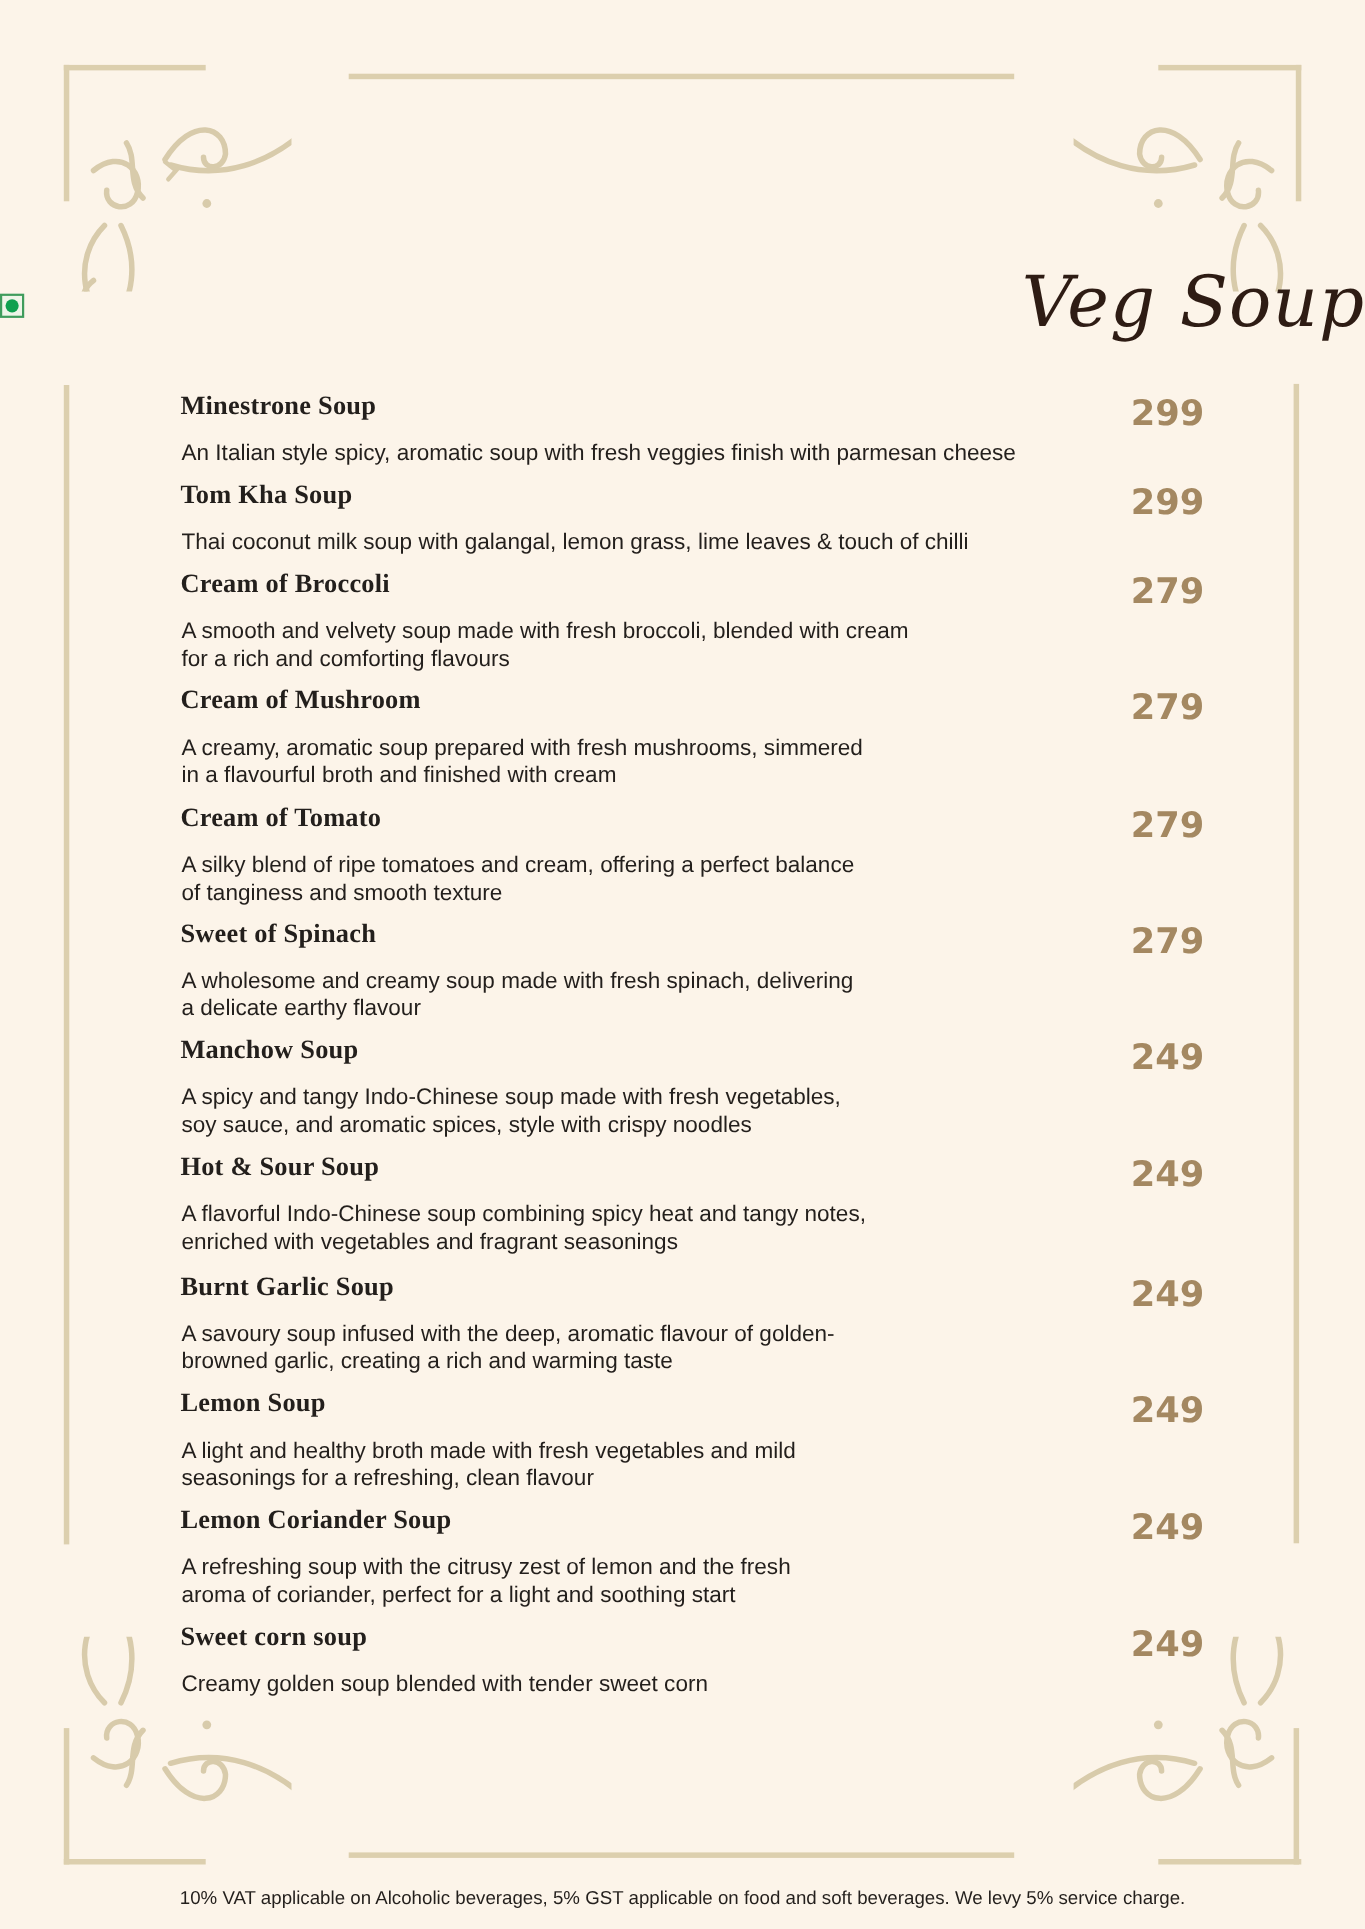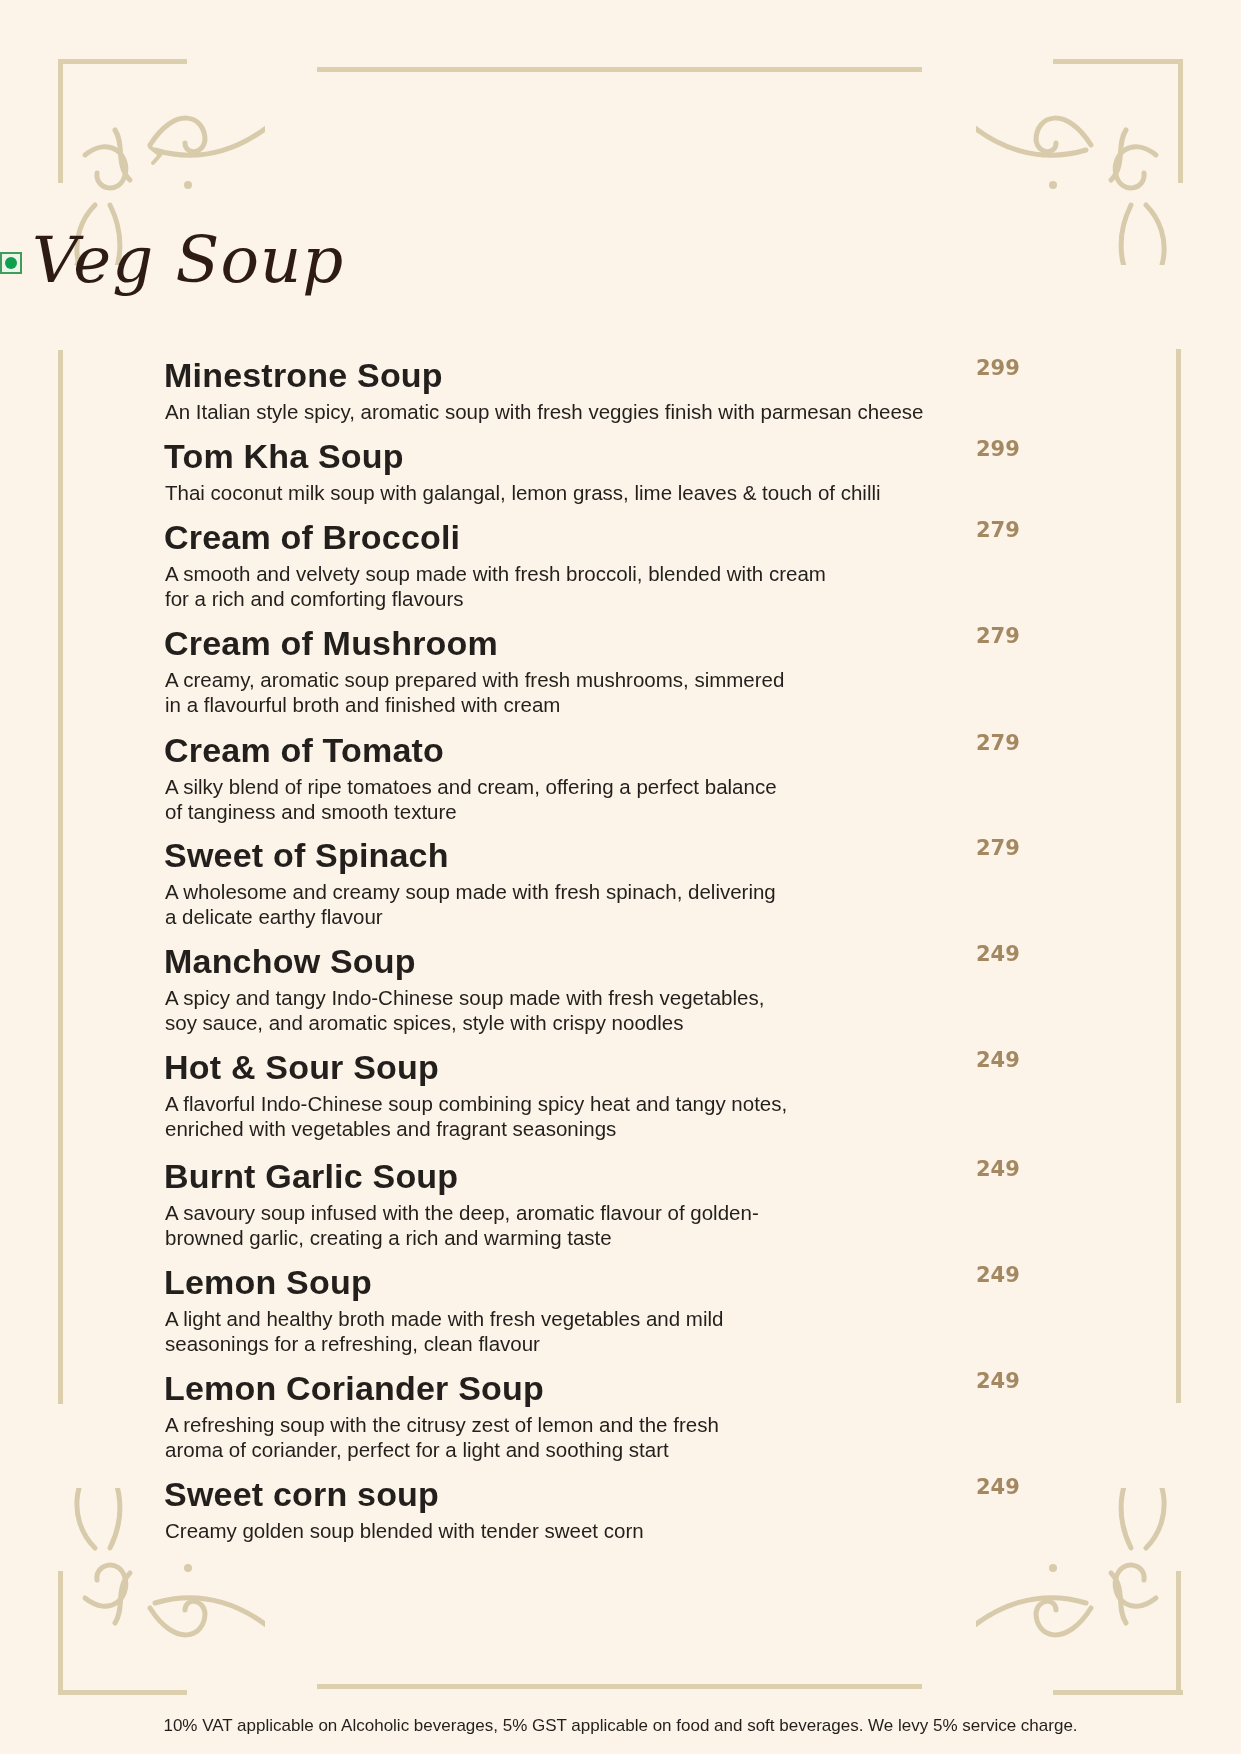--- a/index.html
+++ b/index.html
@@ -7,43 +7,43 @@
     width: 1241px; height: 1754px;
     background: #fcf4e9;
     position: relative; overflow: hidden;
     font-family: "DejaVu Sans", sans-serif;
     color: #231f1c;
   }
   .frame-line { position: absolute; background: #dccfae; }
   .ornament { position: absolute; width: 210px; height: 210px; }
   .ornament svg { width: 100%; height: 100%; display: block; }
   .title-wrap {
-    position: absolute; left: 0; right: 0; top: 205px; height: 110px;
-    display: flex; justify-content: flex-start; align-items: center;
+    position: absolute; left: 0; right: 0; top: 220px; height: 110px;
+    display: flex; justify-content: space-between; align-items: center;
   }
   .veg-mark {
     width: 22px; height: 22px; border: 2px solid #3f9c5c;
     background: #eef5e8; display: flex; align-items: center; justify-content: center;
     margin-right: 10px; margin-top: 6px; box-sizing: border-box;
   }
   .veg-dot { width: 12px; height: 12px; border-radius: 50%; background: #0fa04f; }
   .page-title {
     font-family: "DejaVu Serif", serif; font-style: italic;
     font-size: 64px; color: #2e1c14; letter-spacing: 1px; font-weight: normal;
   }
   .menu-item { position: absolute; left: 164px; width: 920px; }
   .item-name {
     position: absolute; left: 0; top: 0;
-    font-family: Liberation Sans, sans-serif; font-weight: bold;
-    font-size: 34px; color: #231f1c; white-space: nowrap; letter-spacing: 0.2px;
+    font-family: Liberation Serif, serif; font-weight: bold;
+    font-size: 24px; color: #231f1c; white-space: nowrap; letter-spacing: 0.2px;
   }
   .item-price {
-    position: absolute; left: 812px; top: 0;
+    position: absolute; left: 864px; top: 0;
     font-family: "DejaVu Sans", sans-serif; font-weight: bold;
-    font-size: 21px; color: #a48861;
+    font-size: 32px; color: #a48861;
   }
   .item-desc {
     position: absolute; left: 1px; top: 43px; width: 820px;
     font-family: "Liberation Sans", sans-serif;
     font-size: 20.5px; line-height: 25px; color: #231f1c; white-space: pre-line;
   }
   .footer-note {
     position: absolute; left: 0; right: 0; top: 1716px; text-align: center;
     font-family: "Liberation Sans", sans-serif; font-size: 17px; color: #231f1c;
   }

